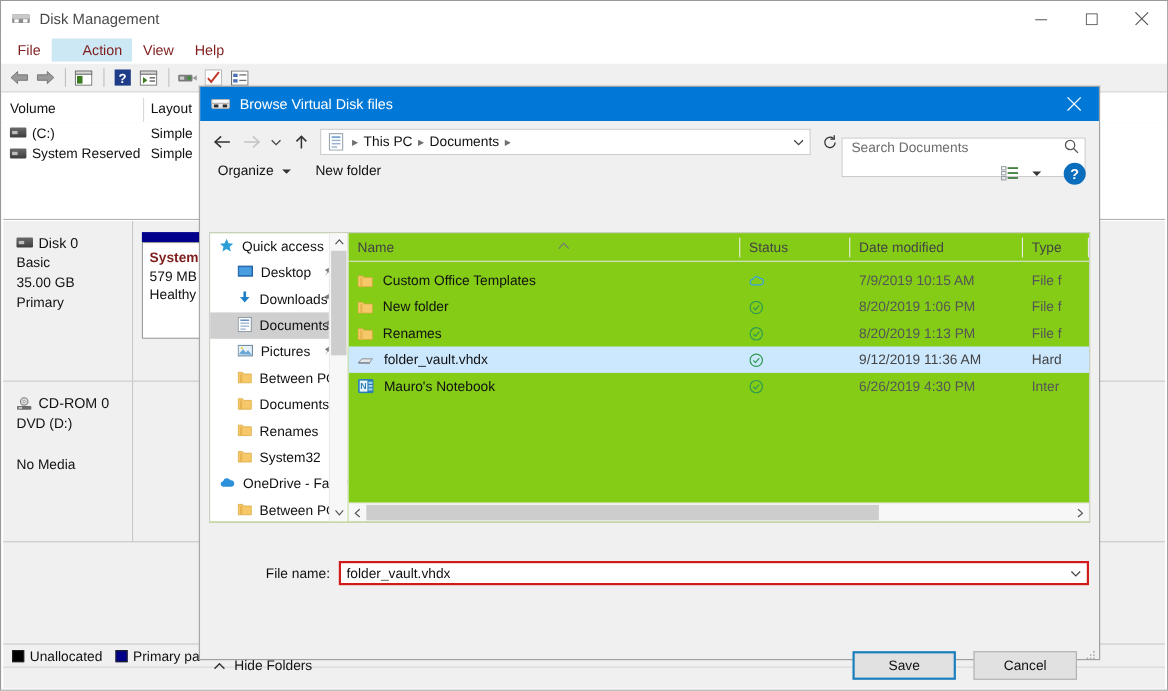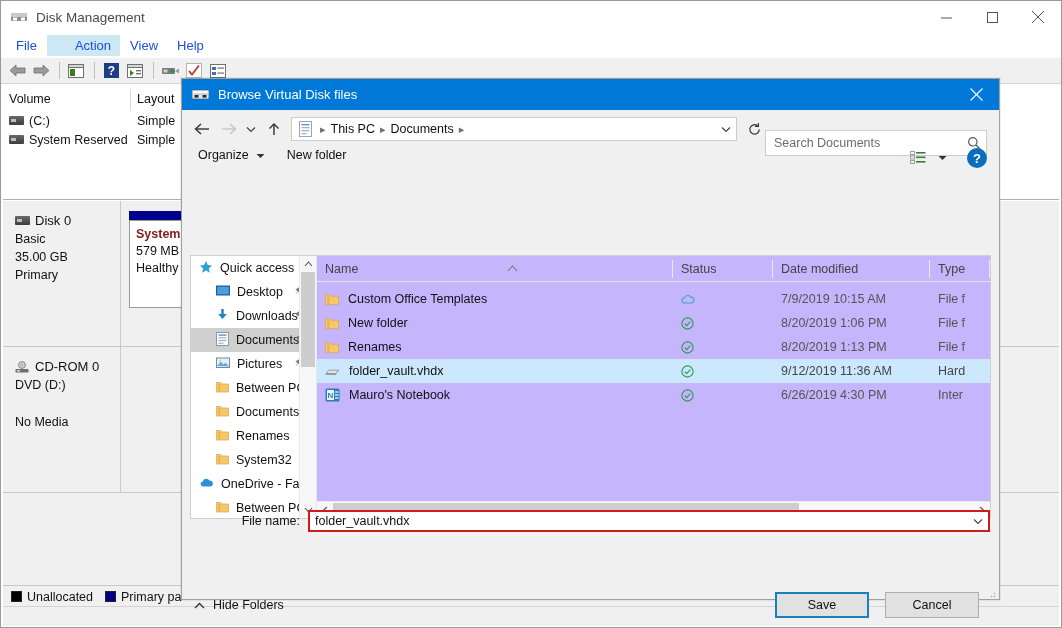--- a/index.html
+++ b/index.html
@@ -18,21 +18,21 @@
     background: #ffffff; display: flex; align-items: center;
     border-bottom: 1px solid #ffffff;
   }
   .dm-title-icon { width: 18px; height: 16px; margin-left: 9px; margin-right: 8px; position: relative; }
   .dm-title-text { font-size: 13.5px; color: #4a4a4a; }
   .dm-winbtns { position: absolute; right: 0; top: 0; height: 32px; display: flex; }
   .dm-winbtn { width: 46px; height: 32px; display: flex; align-items: center; justify-content: center; }
   .dm-winbtn svg { display: block; }
 
   .dm-menubar { position: absolute; top: 32px; left: 0; right: 0; height: 24px; background: #fff; display: flex; align-items: center; padding-left: 6px; }
-  .dm-menu { font-size: 13px; color: #1d4ed8; padding: 3px 9px; margin-right: 1px; }
+  .dm-menu { font-size: 13px; color: #7f1d1d; padding: 3px 9px; margin-right: 1px; }
   .dm-menu.active { background: #cce8f4; padding-left: 28px; }
 
   .dm-toolbar { position: absolute; top: 57px; left: 0; right: 0; height: 25px; background: #f0f0f0; border-bottom: 1px solid #d4d4d4; display: flex; align-items: center; padding-left: 5px; }
   .tb-ico { width: 22px; height: 20px; margin-right: 2px; position: relative; display: flex; align-items: center; justify-content: center; }
   .tb-sep { width: 1px; height: 17px; background: #c0c0c0; margin: 0 5px; }
 
   
   .dm-vol-head { position: absolute; top: 88px; left: 2px; right: 2px; height: 22px; background: #ffffff; border-bottom: 1px solid #d8d8d8; display: flex; }
   .vcol { font-size: 12.5px; color: #111; padding: 3px 6px; border-right: 1px solid #d8d8d8; box-sizing: border-box; }
   .dm-vol-rows { position: absolute; top: 110px; left: 2px; right: 2px; height: 88px; background: #fff; border-bottom: 1px solid #b0b0b0;}
@@ -81,35 +81,35 @@
   .addr {
     flex: 1; height: 24px; background: #fff; border: 1px solid #cccccc; box-sizing: border-box;
     display: flex; align-items: center; margin-left: 4px; margin-right: 6px;
   }
   .addr-ico { width: 17px; height: 17px; margin: 0 4px 0 6px; position: relative; }
   .crumb { font-size: 12.5px; color: #111; padding: 0 4px; }
   .crumb-sep { color: #707070; font-size: 11px; padding: 0 1px; }
   .addr-chev { margin-left: auto; width: 20px; display:flex; align-items:center; justify-content:center; }
   .refresh { width: 22px; height: 24px; display: flex; align-items: center; justify-content: center; margin-right: 0; }
   .search {
-    width: 222px; height: 26px; background: #fff; border: 1px solid #cccccc;
-    box-sizing: border-box; display: flex; align-items: center; margin-top: 28px;
+    width: 222px; height: 36px; background: #fff; border: 1px solid #cccccc;
+    box-sizing: border-box; display: flex; align-items: flex-start; margin-top: 28px;
   }
   .search input { border: none; outline: none; flex: 1; font-family: inherit; font-size: 12.5px; color: #555; background: transparent; padding-left: 8px; }
   .search input::placeholder { color: #6d6d6d; }
   .search-ico { width: 24px; display: flex; align-items: center; justify-content: center; }
 
   .cmd-strip { height: 30px; display: flex; align-items: flex-start; padding: 0 12px 0 16px; }
   .cmd { font-size: 12.5px; color: #111; display: flex; align-items: center; margin-right: 22px; }
   .cmd .caret { margin-left: 7px; }
   .cmd-right { margin-left: auto; display: flex; align-items: center; gap: 4px; }
   .viewbtn { display: flex; align-items: center; padding: 3px 4px; }
   .helpbtn { width: 20px; height: 20px; border-radius: 50%; background: #0a6ebd; display:flex; align-items:center; justify-content:center; color:#fff; font-size: 13px; font-weight: bold; margin-left: 12px; }
 
-  .explorer { position: absolute; left: 8px; right: 8px; top: 101px; height: 264px; background: #c4b5fd; border: 1px solid #cfcfcf; box-sizing: border-box; display: flex; margin-top: 44px; }
+  .explorer { position: absolute; left: 8px; right: 8px; top: 101px; height: 264px; background: #84cc16; border: 1px solid #cfcfcf; box-sizing: border-box; display: flex; }
 
   .navpane { width: 153px; position: relative; background: #fff; overflow: hidden; }
   .nav-item { height: 24px; display: flex; align-items: center; font-size: 12.5px; color: #111; padding-left: 8px; position: relative; white-space: nowrap; }
   .nav-item.selected { background: #cfcfcf; }
   .nav-item .nlabel { margin-left: 7px; }
   .nav-item .pin { position: absolute; right: 12px; }
   .nav-item.indent { padding-left: 25px; }
   .nav-scroll { position: absolute; right: 0; top: 0; width: 16px; height: 100%; background: #f7f7f7; border-left: 1px solid #eaeaea; }
   .nav-scroll .arrow { height: 16px; display:flex; align-items:center; justify-content:center; }
   .nav-scroll .thumb { position: absolute; top: 16px; left: 1px; width: 14px; height: 95px; background: #cdcdcd; }

